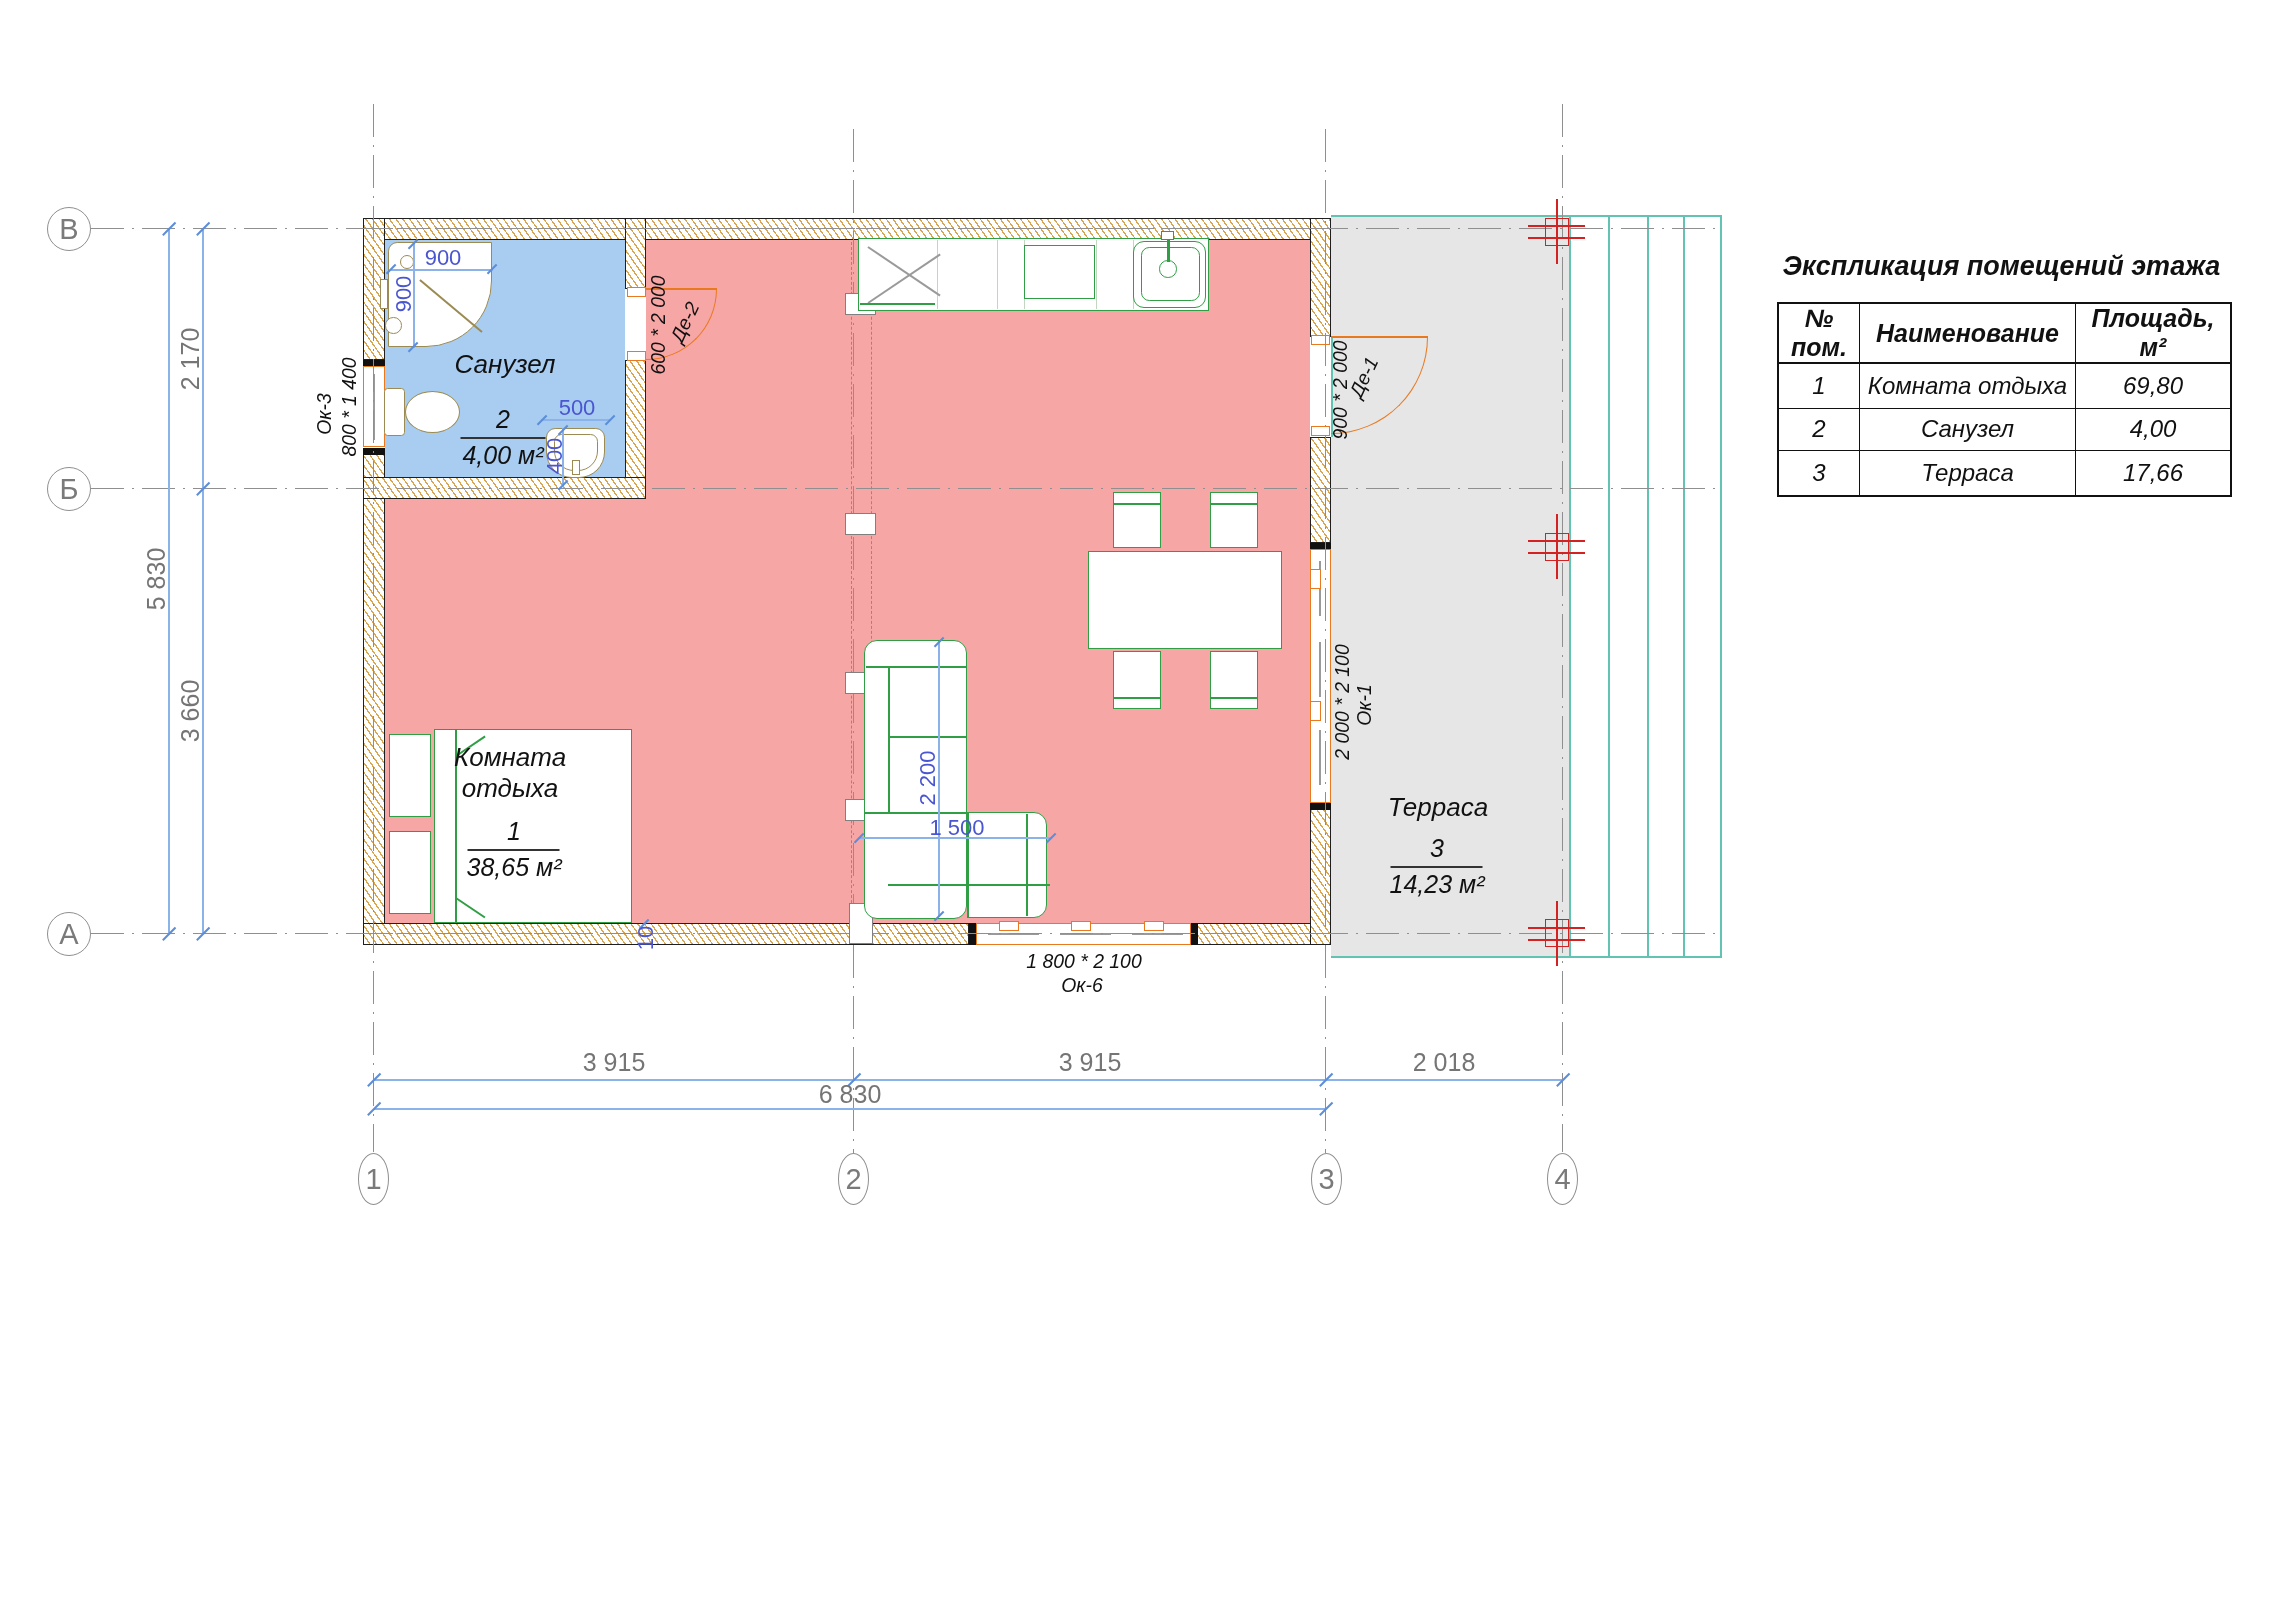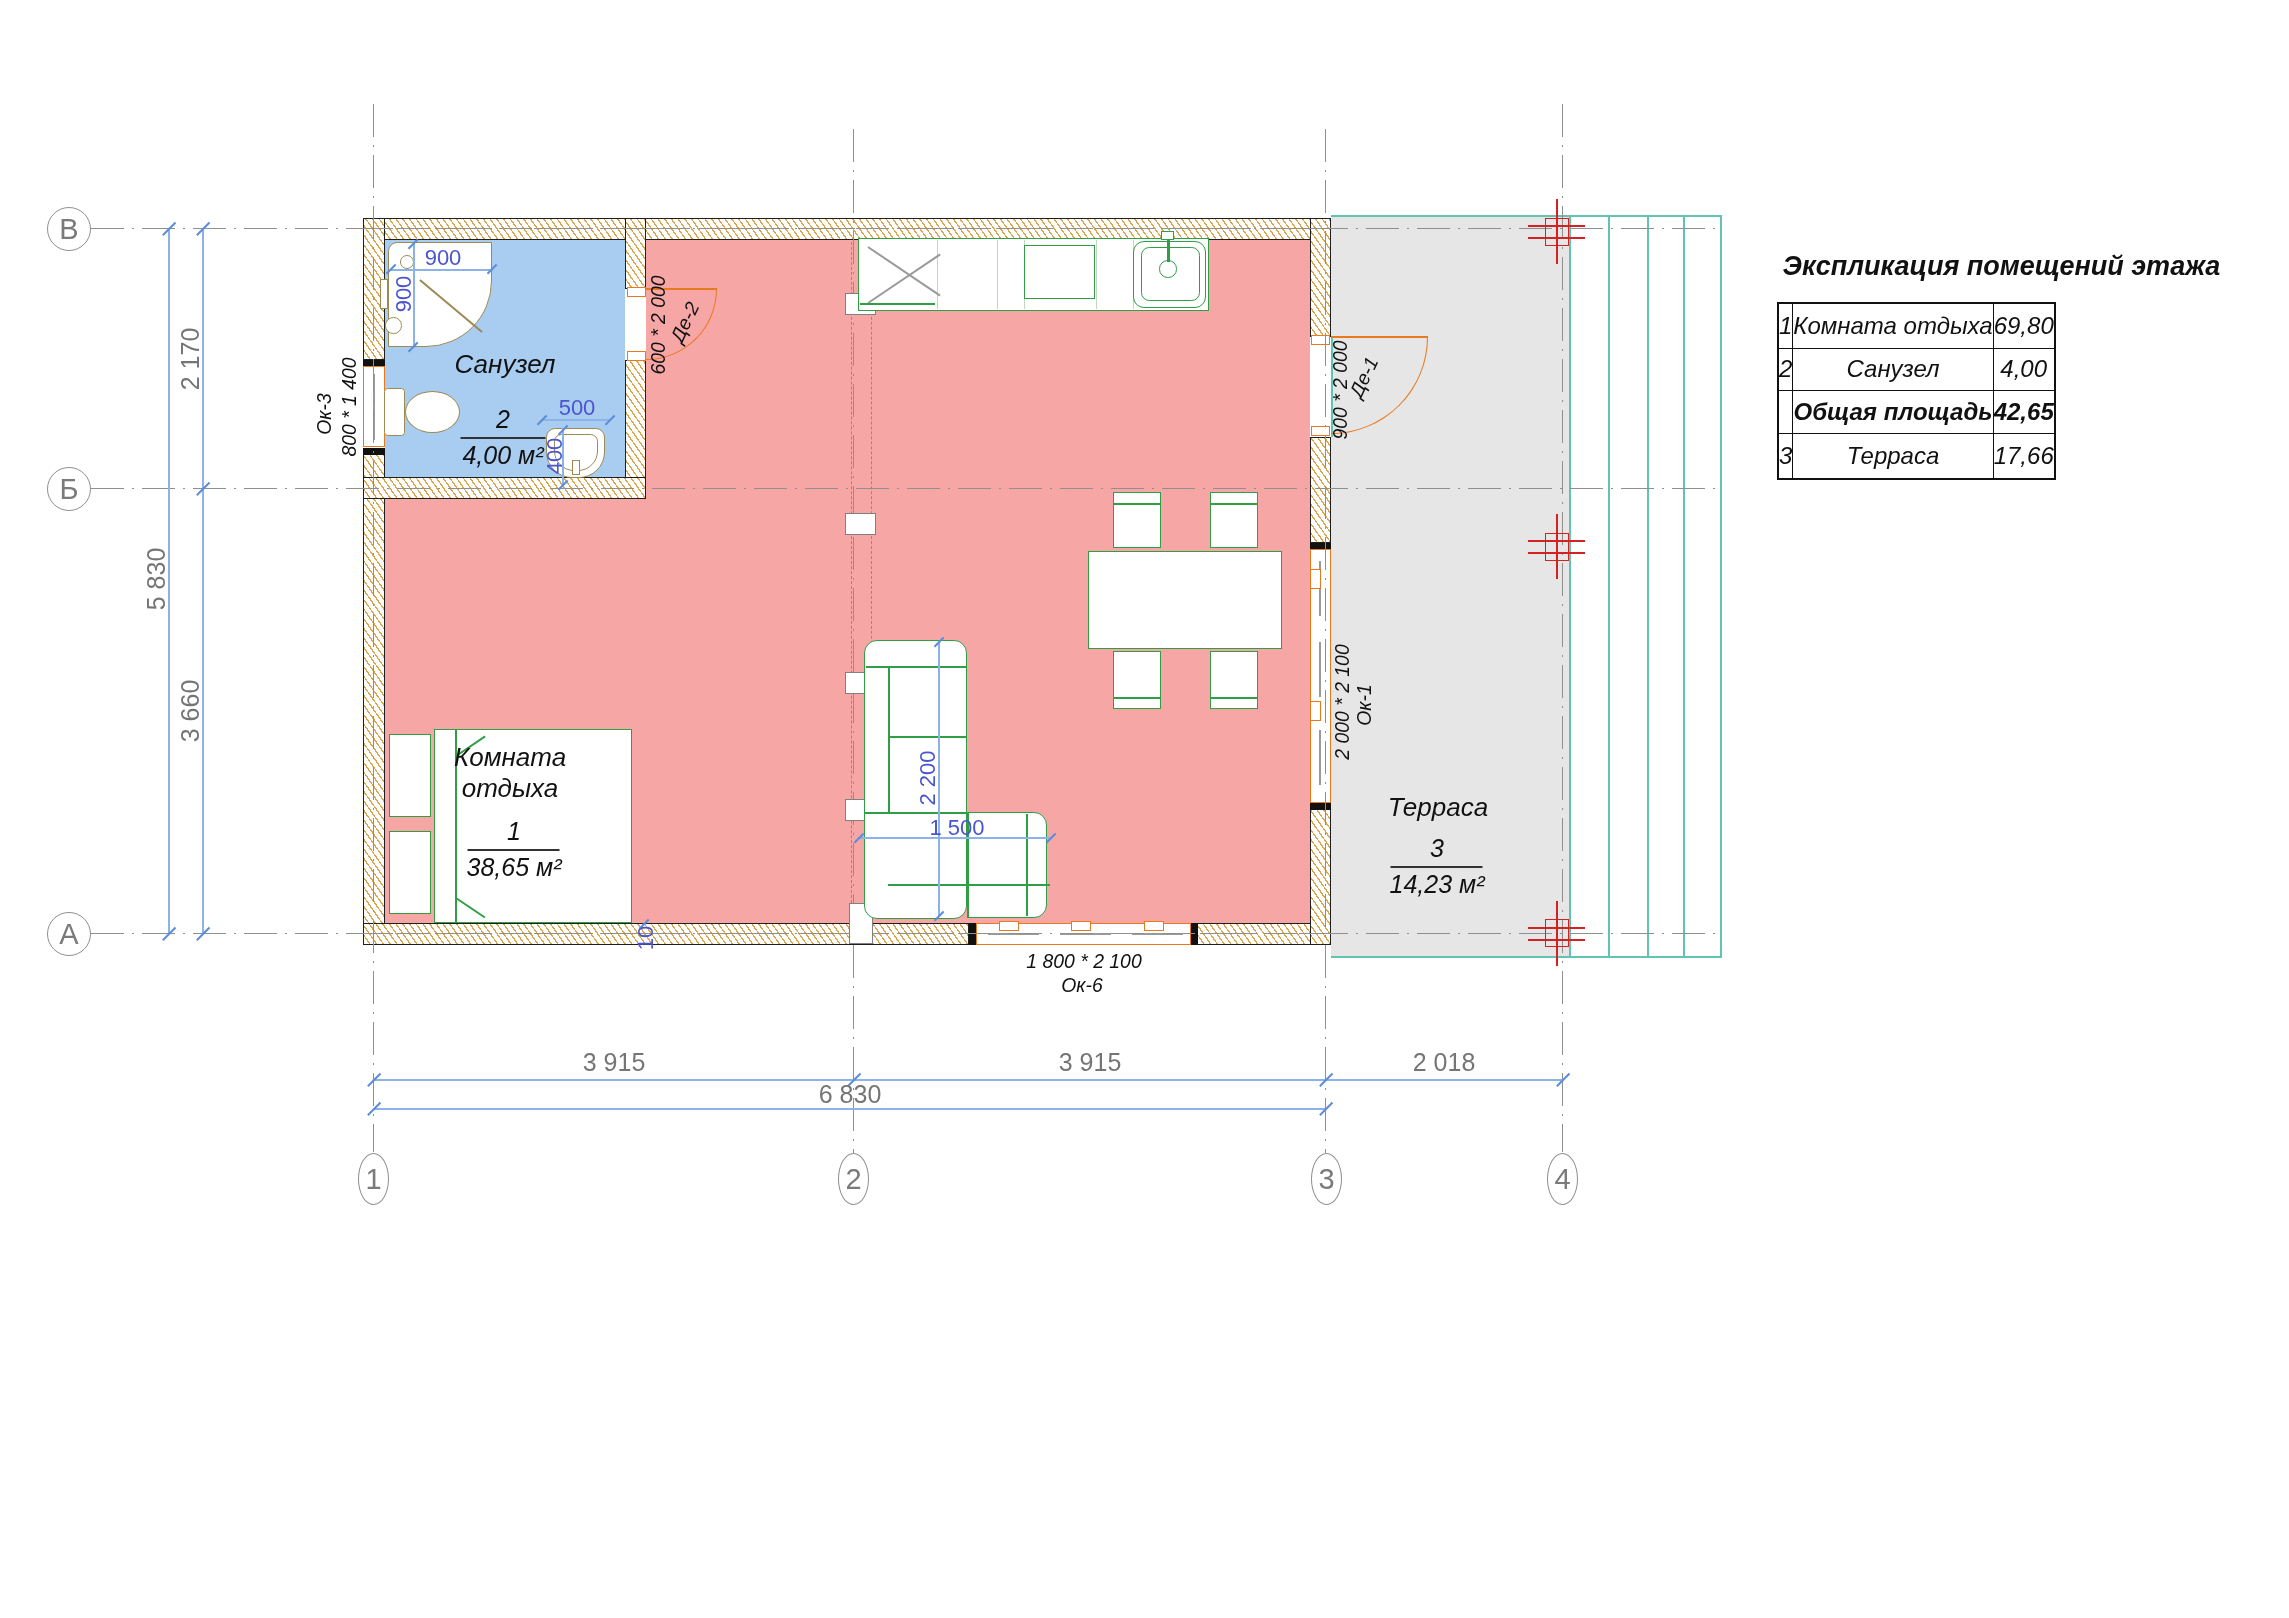--- a/index.html
+++ b/index.html
@@ -339,35 +339,35 @@
   <div class="bubble" style="left:47px;top:467px;width:44px;height:44px;">Б</div>
   <div class="bubble" style="left:47px;top:912px;width:44px;height:44px;">А</div>
   <div class="bubble" style="left:358px;top:1153px;width:31px;height:52px;">1</div>
   <div class="bubble" style="left:838px;top:1153px;width:31px;height:52px;">2</div>
   <div class="bubble" style="left:1311px;top:1153px;width:31px;height:52px;">3</div>
   <div class="bubble" style="left:1547px;top:1153px;width:31px;height:52px;">4</div>
 
   <div id="expl-title">Экспликация помещений этажа</div>
   <table id="expl">
     <tbody>
+        <tr class="hdr" style="height:34px;">
+      <td style="width:80px;">№ пом.</td>
+      <td style="width:215px;">Наименование</td>
+      <td style="width:154px;">Площадь, м²</td>
+    </tr>
     <tr style="height:45px;">
       <td>1</td>
       <td>Комната отдыха</td>
       <td>69,80</td>
     </tr>
     <tr style="height:42px;">
       <td>2</td>
       <td>Санузел</td>
       <td>4,00</td>
     </tr>
-    <tr class="tot" style="height:43px;">
-      <td></td>
-      <td>Общая площадь</td>
-      <td>42,65</td>
-    </tr>
     <tr style="height:46px;">
       <td>3</td>
       <td>Терраса</td>
       <td>17,66</td>
     </tr>
   </tbody>
     </table>
 
 </div>
 

